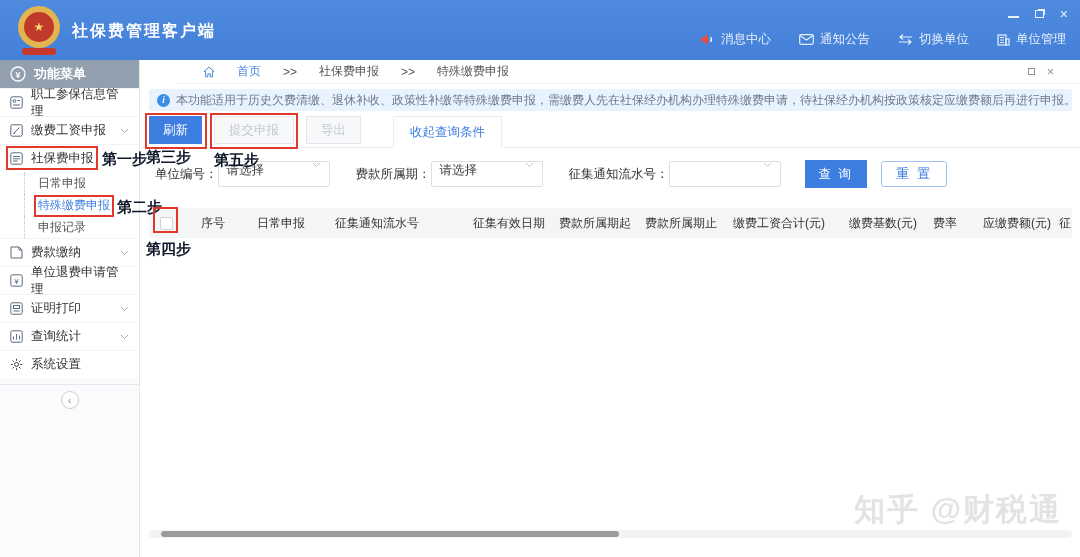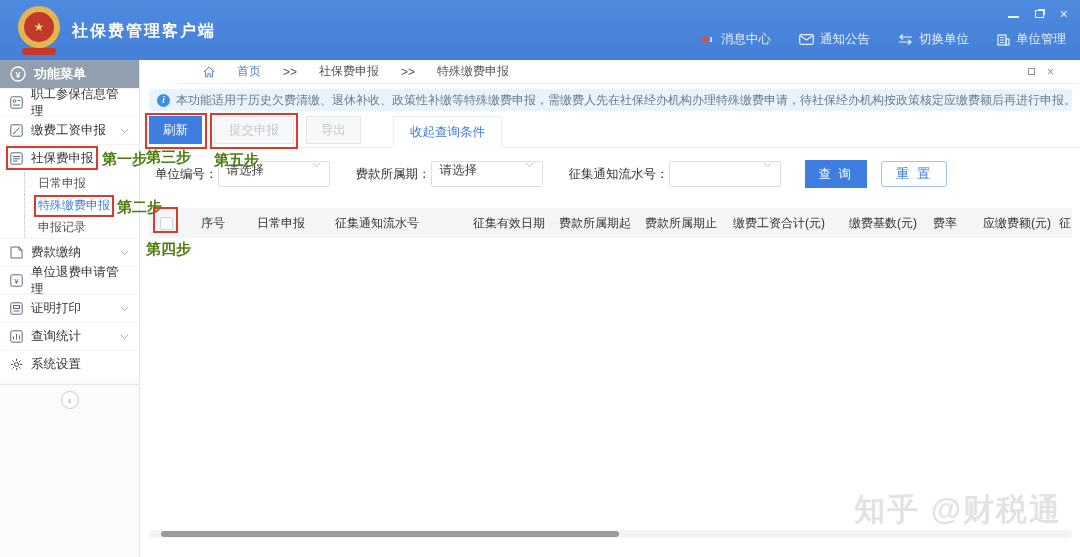--- a/index.html
+++ b/index.html
@@ -82,21 +82,21 @@
   .table-body { height:280px; background:#fff; }
 
   .hscroll { position:absolute; left:8px; right:8px; bottom:19px; height:8px; background:#f3f3f3; border-radius:4px; }
   .hthumb { position:absolute; left:12px; top:1px; width:458px; height:6px; background:#9b9b9b; border-radius:3px; cursor:pointer; }
   .watermark { position:absolute; right:18px; bottom:26px; font-size:31px; font-weight:bold;
     color:#e3e3e3; text-shadow:1px 1px 0 #fff; letter-spacing:2px; }
 
   
   .anno { position:absolute; pointer-events:none; z-index:50; }
   .red-box { border:2px solid #e0392b; }
-  .step-label { color:#4d7c0f; font-size:15px; font-weight:bold; white-space:nowrap; }
+  .step-label { color:#0f172a; font-size:15px; font-weight:bold; white-space:nowrap; }
   .bx-menu { left:6px; top:146px; width:92px; height:24px; }
   .lb-step1 { left:102px; top:150px; }
   .bx-special { left:34px; top:195px; width:80px; height:22px; }
   .lb-step2 { left:117px; top:198px;text-align:center; }
   .bx-refresh { left:145px; top:113px; width:62px; height:36px; }
   .bx-submit { left:210px; top:113px; width:88px; height:36px; }
   .lb-step3 { left:146px; top:148px; }
   .lb-step5 { left:214px; top:151px; }
   .bx-checkbox { left:153px; top:207px; width:25px; height:26px; }
   .lb-step4 { left:146px; top:240px; }

